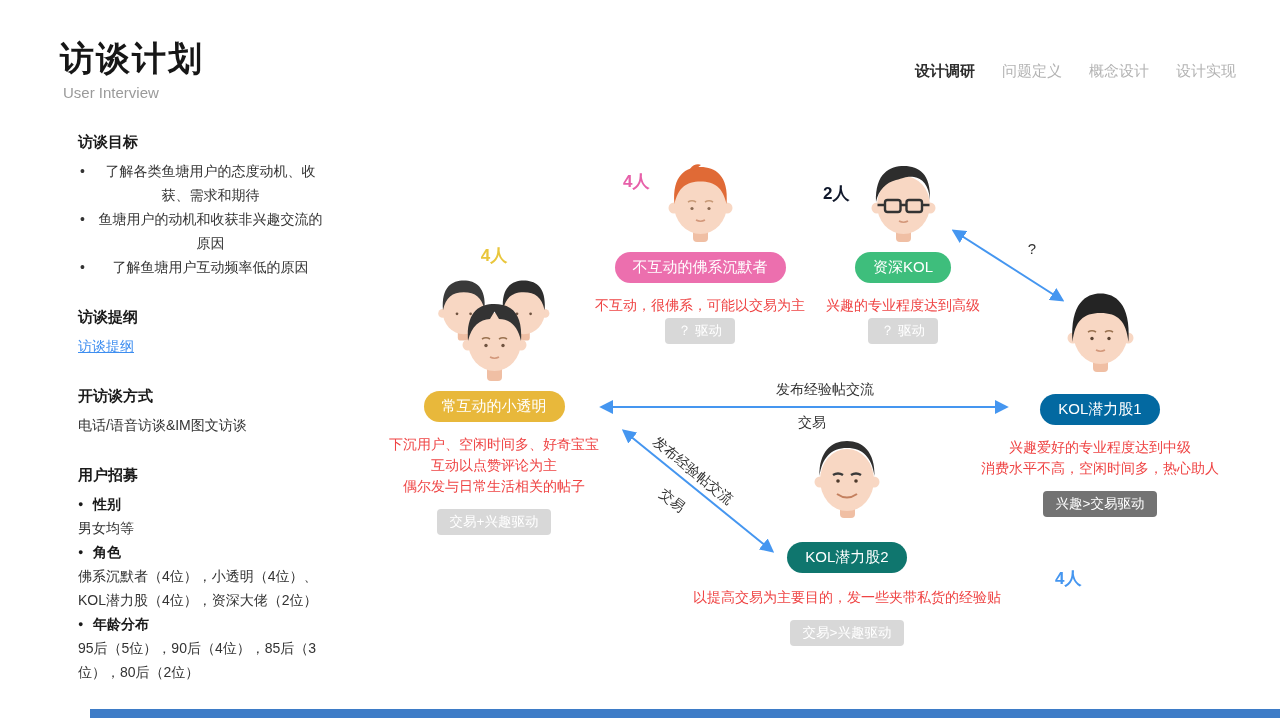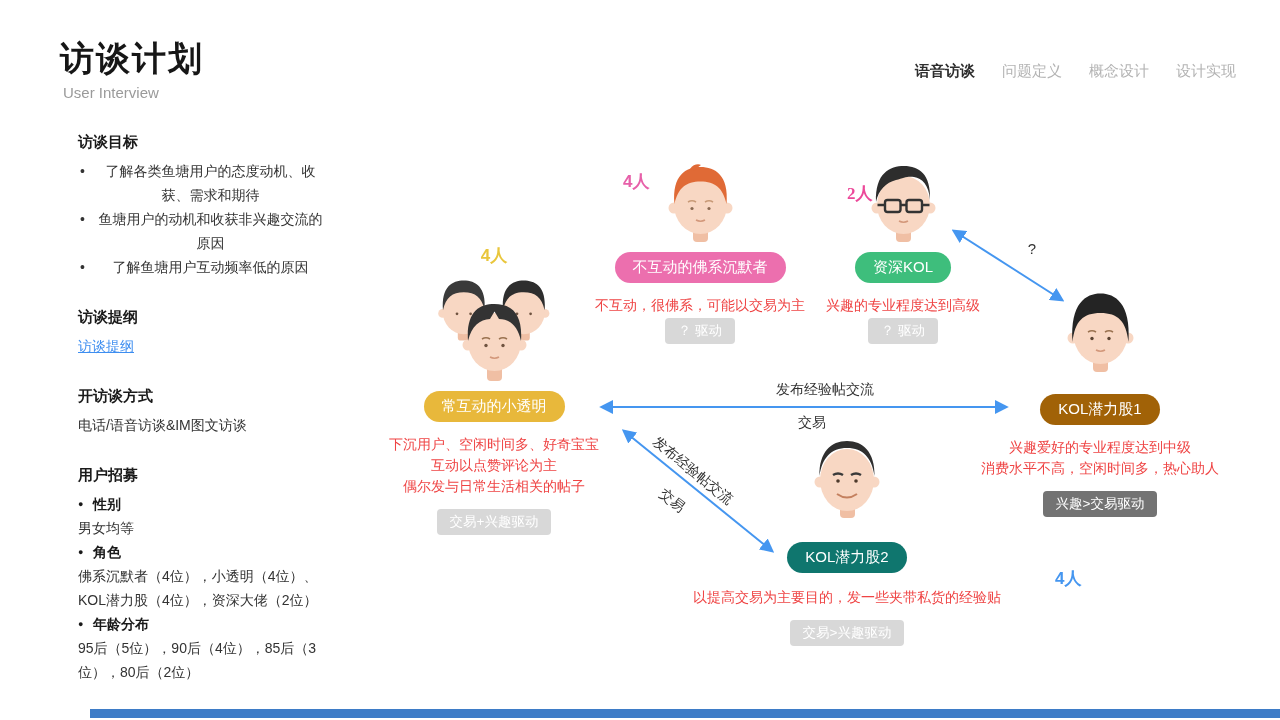--- a/index.html
+++ b/index.html
@@ -41,21 +41,21 @@
   .footer-bar{position:absolute;left:90px;right:0;bottom:2px;height:9px;background:#3e7cc7;}
 </style>
 </head>
 <body>
 
 <div class="slide">
 
   <div class="title">访谈计划</div>
   <div class="subtitle">User Interview</div>
   <div class="topnav">
-    <span class="nav-item active">语音访谈</span>
+    <span class="nav-item active">设计调研</span>
     <span class="nav-item">问题定义</span>
     <span class="nav-item">概念设计</span>
     <span class="nav-item">设计实现</span>
   </div>
 
   <div class="sidebar">
     <div class="sec">
       <div class="sec-heading">访谈目标</div>
       <div class="bullet">了解各类鱼塘用户的态度动机、收获、需求和期待</div>
       <div class="bullet">鱼塘用户的动机和收获非兴趣交流的原因</div>
@@ -110,21 +110,21 @@
       <circle cx="35" cy="48.5" r="1.6" fill="#8a6a52"></circle>
       <circle cx="52" cy="48.5" r="1.6" fill="#8a6a52"></circle>
       <path d="M39 60 q4.5 2.5 9 0" stroke="#d3987b" fill="none" stroke-width="1.6"></path>
     </svg>
     <div class="mt9"><span class="pill" style="background: rgb(236, 111, 174);">不互动的佛系沉默者</span></div>
     <div class="desc mt12">不互动，很佛系，可能以交易为主</div>
     <div class="mt9"><span class="badge" style="background: rgb(216, 216, 216);">？ 驱动</span></div>
   </div>
 
   <div class="persona" style="left:795px;top:160px;width:216px;">
-    <span class="count abs" style="left: 52px; top: 22px; color: #ec4899; font-family: Liberation Serif, serif;">2人</span>
+    <span class="count abs" style="left: 28px; top: 22px; color: #0f172a;">2人</span>
     <svg class="avatar-wrap" width="86" height="90" viewBox="0 0 86 90">
       <rect x="36" y="66" width="15" height="16" rx="4" fill="#f0bfa4"></rect>
       <circle cx="17" cy="48" r="5.5" fill="#f8d7c3"></circle>
       <circle cx="70" cy="48" r="5.5" fill="#f8d7c3"></circle>
       <ellipse cx="43.5" cy="45" rx="26.5" ry="29" fill="#f8d7c3"></ellipse>
       <path d="M16 42 C 15 13 30 6 44 6 C 59 6 71 14 70 40 C 69 25 62 18 54 17 C 47 16 44 18 36 20 C 26 22.5 18.5 30 16 42 Z" fill="#2d2d2d"></path>
       <rect x="25" y="40" width="15.5" height="12" rx="2.5" fill="none" stroke="#333" stroke-width="2.4"></rect>
       <rect x="46.5" y="40" width="15.5" height="12" rx="2.5" fill="none" stroke="#333" stroke-width="2.4"></rect>
       <path d="M40.5 45 h6 M25 45 H17.5 M62 45 H69.5" stroke="#333" stroke-width="2.4" fill="none"></path>
       <path d="M39 61 q4.5 2.5 9 0" stroke="#d3987b" fill="none" stroke-width="1.6"></path>
@@ -177,21 +177,21 @@
       <rect x="36" y="68" width="15" height="16" rx="4" fill="#f0bfa4"></rect>
       <circle cx="16" cy="50" r="5.5" fill="#f8d7c3"></circle>
       <circle cx="71" cy="50" r="5.5" fill="#f8d7c3"></circle>
       <ellipse cx="43.5" cy="46" rx="27" ry="30" fill="#f8d7c3"></ellipse>
       <path d="M15.5 54 C 13 15 29 5.5 43.5 5.5 C 58 5.5 74 15 71.5 54 C 69 33 61 25 43.5 25 C 26 25 18 33 15.5 54 Z" fill="#242424"></path>
       <path d="M31 44 q4 -2.5 8 0 M48 44 q4 -2.5 8 0" stroke="#9a7250" fill="none" stroke-width="1.6"></path>
       <circle cx="35" cy="50.5" r="1.7" fill="#5c4433"></circle>
       <circle cx="52" cy="50.5" r="1.7" fill="#5c4433"></circle>
       <path d="M39 62 q4.5 2.5 9 0" stroke="#d3987b" fill="none" stroke-width="1.6"></path>
     </svg>
-    <div class="mt14"><span class="pill" style="background: #a16207;">KOL潜力股1</span></div>
+    <div class="mt14"><span class="pill" style="background: #0369a1;">KOL潜力股1</span></div>
     <div class="desc mt12">兴趣爱好的专业程度达到中级</div>
     <div class="desc">消费水平不高，空闲时间多，热心助人</div>
     <div class="mt12"><span class="badge" style="background: #737373;">兴趣&gt;交易驱动</span></div>
   </div>
 
   <div class="persona" style="left:677px;top:432px;width:340px;">
     <svg class="avatar-wrap" width="88" height="92" viewBox="0 0 88 92">
       <rect x="37" y="70" width="15" height="16" rx="4" fill="#f0bfa4"></rect>
       <circle cx="17" cy="50" r="5.5" fill="#f8d7c3"></circle>
       <circle cx="71" cy="50" r="5.5" fill="#f8d7c3"></circle>

